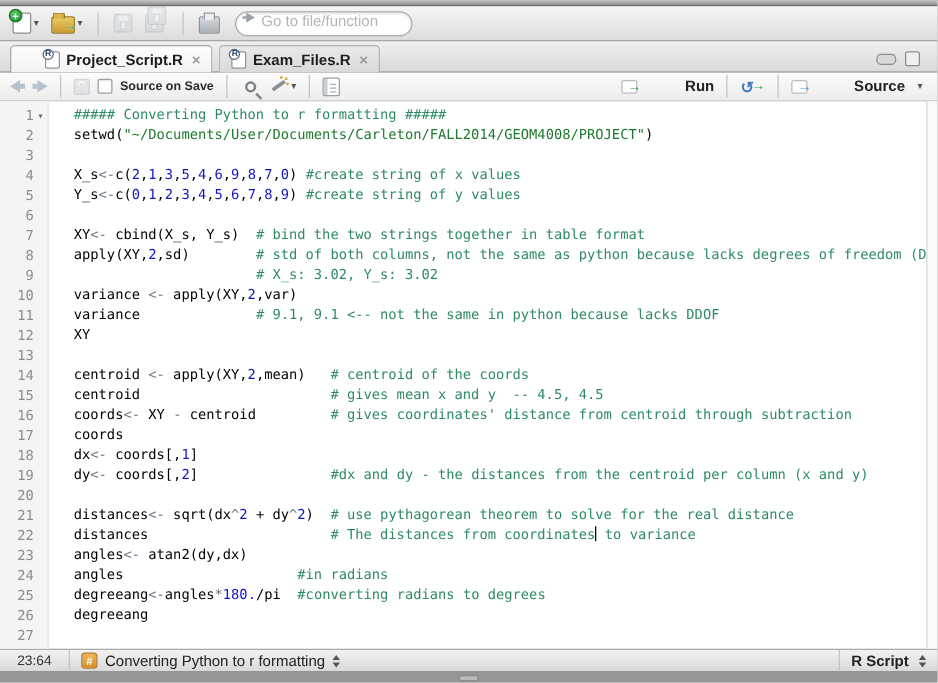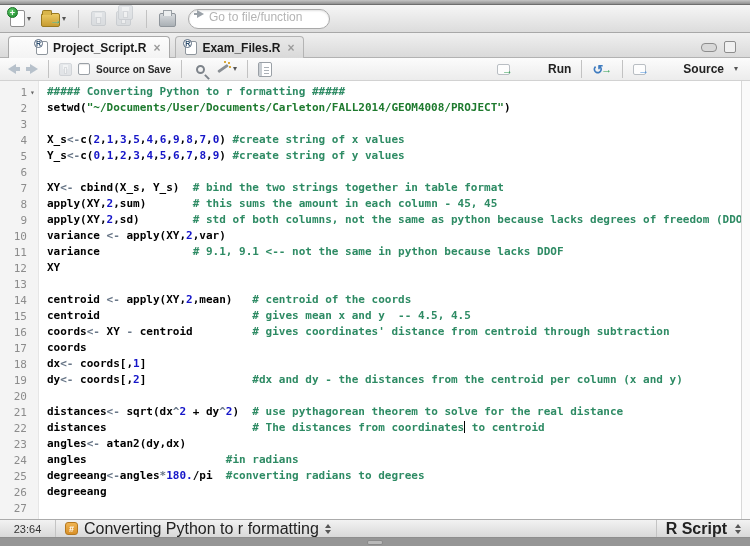--- a/index.html
+++ b/index.html
@@ -82,42 +82,42 @@
   .rerun .arr { font-size:11px; color:#2e9e4f; margin-left:-2px; }
   .btn-label { font-size:12px; font-weight:600; color:#222;padding-left:31px; }
 
   
   .ed-body { height:438px; background:#fff; position:relative; overflow:hidden; }
   .gutter { position:absolute; left:0; top:0; bottom:0; width:39px; background:#f4f4f4; border-right:1px solid #e6e6e6; padding-top:3px; }
   .gutter-row { height:16px; display:flex; justify-content:flex-end; align-items:center;
      font-family:"DejaVu Sans Mono",monospace; font-size:11px; color:#8c8c8c; }
   .gutter-row .num { text-align:right; }
   .gutter-row .fold { width:11px; font-size:8px; color:#666; text-align:center; }
-  .code-area { margin-left:40px; margin-right:9px; padding:3px 0 0 7px; overflow:hidden;font-weight:bold; }
+  .code-area { margin-left:52px; margin-right:9px; padding:3px 0 0 7px; overflow:hidden; }
   .code-line { height:16px; white-space:pre; font-family:"DejaVu Sans Mono",monospace; font-size:11px; line-height:16px; }
   .tk-plain { color:#000; }
   .tk-comment { color:var(--comment); }
   .tk-string { color:var(--string); }
   .tk-num { color:var(--number); }
   .tk-op { color:var(--operator); }
   .tk-caret { display:inline-block; width:1px; height:12px; background:#000; vertical-align:-2px; }
   .scroll-strip { position:absolute; right:0; top:0; bottom:0; width:9px; background:#fafafa; border-left:1px solid #d8d8d8; }
 
   
   .statusbar { height:19px; background:linear-gradient(#f2f2f2,#d9d9d9); border-top:1px solid #ababab; border-bottom:1px solid #8e8e8e;
     display:flex; align-items:center; font-size:11px; color:#333; }
   .cursor-cell { width:56px; text-align:right; border-right:1px solid #c4c4c4; align-self:stretch; display:flex; align-items:center; justify-content:center; }
   .section-icon { width:13px; height:13px; background:linear-gradient(#f0b452,#d89028); border:1px solid #b5781f; border-radius:3px;
     color:#fff; font-size:9px; font-weight:bold; text-align:center; line-height:12px; margin:0 6px 0 9px; }
-  .scope-label { font-size:16px; color:#222; }
+  .scope-label { font-size:12px; color:#222; }
   .updown { display:inline-flex; flex-direction:column; gap:2px; margin-left:6px; }
   .updown .u { width:0; height:0; border-left:3px solid transparent; border-right:3px solid transparent; border-bottom:4px solid #555; }
   .updown .d { width:0; height:0; border-left:3px solid transparent; border-right:3px solid transparent; border-top:4px solid #555; }
   .filetype-cell { margin-left:auto; border-left:1px solid #c4c4c4; align-self:stretch; display:flex; align-items:center; padding:0 9px; gap:2px; }
-  .filetype-cell .lbl { font-size:16px; font-weight:600; color:#222; }
+  .filetype-cell .lbl { font-size:12px; font-weight:600; color:#222; }
 
   
   .bottom-strip { flex:1; background:#969696; position:relative; }
   .split-handle { position:absolute; left:50%; top:2px; transform:translateX(-50%); width:16px; height:5px;
     background:#b9b9b9; border:1px solid #8a8a8a; border-radius:2px; }
 </style>
 </head>
 <body>
 
 <div class="screen">
@@ -342,35 +342,35 @@
         </div>
       </div>
     <div class="code-area">
         <div class="code-line"><span class="tk-comment">##### Converting Python to r formatting #####</span></div>
         <div class="code-line"><span class="tk-plain">setwd(</span><span class="tk-string">"~/Documents/User/Documents/Carleton/FALL2014/GEOM4008/PROJECT"</span><span class="tk-plain">)</span></div>
         <div class="code-line"></div>
         <div class="code-line"><span class="tk-plain">X_s</span><span class="tk-op">&lt;-</span><span class="tk-plain">c(</span><span class="tk-num">2</span><span class="tk-plain">,</span><span class="tk-num">1</span><span class="tk-plain">,</span><span class="tk-num">3</span><span class="tk-plain">,</span><span class="tk-num">5</span><span class="tk-plain">,</span><span class="tk-num">4</span><span class="tk-plain">,</span><span class="tk-num">6</span><span class="tk-plain">,</span><span class="tk-num">9</span><span class="tk-plain">,</span><span class="tk-num">8</span><span class="tk-plain">,</span><span class="tk-num">7</span><span class="tk-plain">,</span><span class="tk-num">0</span><span class="tk-plain">) </span><span class="tk-comment">#create string of x values</span></div>
         <div class="code-line"><span class="tk-plain">Y_s</span><span class="tk-op">&lt;-</span><span class="tk-plain">c(</span><span class="tk-num">0</span><span class="tk-plain">,</span><span class="tk-num">1</span><span class="tk-plain">,</span><span class="tk-num">2</span><span class="tk-plain">,</span><span class="tk-num">3</span><span class="tk-plain">,</span><span class="tk-num">4</span><span class="tk-plain">,</span><span class="tk-num">5</span><span class="tk-plain">,</span><span class="tk-num">6</span><span class="tk-plain">,</span><span class="tk-num">7</span><span class="tk-plain">,</span><span class="tk-num">8</span><span class="tk-plain">,</span><span class="tk-num">9</span><span class="tk-plain">) </span><span class="tk-comment">#create string of y values</span></div>
         <div class="code-line"></div>
         <div class="code-line"><span class="tk-plain">XY</span><span class="tk-op">&lt;-</span><span class="tk-plain"> cbind(X_s, Y_s)  </span><span class="tk-comment"># bind the two strings together in table format</span></div>
-        <div class="code-line"><span class="tk-plain">apply(XY,</span><span class="tk-num">2</span><span class="tk-plain">,sum)       </span><span class="tk-comment"># this sums the amount in each column - 45, 45</span></div>
         <div class="code-line"><span class="tk-plain">apply(XY,</span><span class="tk-num">2</span><span class="tk-plain">,sd)        </span><span class="tk-comment"># std of both columns, not the same as python because lacks degrees of freedom (DDOF)</span></div>
+        <div class="code-line"><span class="tk-plain">                      </span><span class="tk-comment"># X_s: 3.02, Y_s: 3.02</span></div>
         <div class="code-line"><span class="tk-plain">variance </span><span class="tk-op">&lt;-</span><span class="tk-plain"> apply(XY,</span><span class="tk-num">2</span><span class="tk-plain">,var)</span></div>
         <div class="code-line"><span class="tk-plain">variance              </span><span class="tk-comment"># 9.1, 9.1 &lt;-- not the same in python because lacks DDOF</span></div>
         <div class="code-line"><span class="tk-plain">XY</span></div>
         <div class="code-line"></div>
         <div class="code-line"><span class="tk-plain">centroid </span><span class="tk-op">&lt;-</span><span class="tk-plain"> apply(XY,</span><span class="tk-num">2</span><span class="tk-plain">,mean)   </span><span class="tk-comment"># centroid of the coords</span></div>
         <div class="code-line"><span class="tk-plain">centroid                       </span><span class="tk-comment"># gives mean x and y  -- 4.5, 4.5</span></div>
         <div class="code-line"><span class="tk-plain">coords</span><span class="tk-op">&lt;-</span><span class="tk-plain"> XY </span><span class="tk-op">-</span><span class="tk-plain"> centroid         </span><span class="tk-comment"># gives coordinates' distance from centroid through subtraction</span></div>
         <div class="code-line"><span class="tk-plain">coords</span></div>
         <div class="code-line"><span class="tk-plain">dx</span><span class="tk-op">&lt;-</span><span class="tk-plain"> coords[,</span><span class="tk-num">1</span><span class="tk-plain">]</span></div>
         <div class="code-line"><span class="tk-plain">dy</span><span class="tk-op">&lt;-</span><span class="tk-plain"> coords[,</span><span class="tk-num">2</span><span class="tk-plain">]                </span><span class="tk-comment">#dx and dy - the distances from the centroid per column (x and y)</span></div>
         <div class="code-line"></div>
         <div class="code-line"><span class="tk-plain">distances</span><span class="tk-op">&lt;-</span><span class="tk-plain"> sqrt(dx</span><span class="tk-op">^</span><span class="tk-num">2</span><span class="tk-plain"> + dy</span><span class="tk-op">^</span><span class="tk-num">2</span><span class="tk-plain">)  </span><span class="tk-comment"># use pythagorean theorem to solve for the real distance</span></div>
-        <div class="code-line"><span class="tk-plain">distances                      </span><span class="tk-comment"># The distances from coordinates</span><span class="tk-caret"></span><span class="tk-comment"> to centroid</span></div>
+        <div class="code-line"><span class="tk-plain">distances                      </span><span class="tk-comment"># The distances from coordinates</span><span class="tk-caret"></span><span class="tk-comment"> to variance</span></div>
         <div class="code-line"><span class="tk-plain">angles</span><span class="tk-op">&lt;-</span><span class="tk-plain"> atan2(dy,dx)</span></div>
         <div class="code-line"><span class="tk-plain">angles                     </span><span class="tk-comment">#in radians</span></div>
         <div class="code-line"><span class="tk-plain">degreeang</span><span class="tk-op">&lt;-</span><span class="tk-plain">angles</span><span class="tk-op">*</span><span class="tk-num">180.</span><span class="tk-plain">/pi  </span><span class="tk-comment">#converting radians to degrees</span></div>
         <div class="code-line"><span class="tk-plain">degreeang</span></div>
         <div class="code-line"></div>
       </div>
     <div class="scroll-strip"></div>
   </div>
 
   <div class="statusbar">

